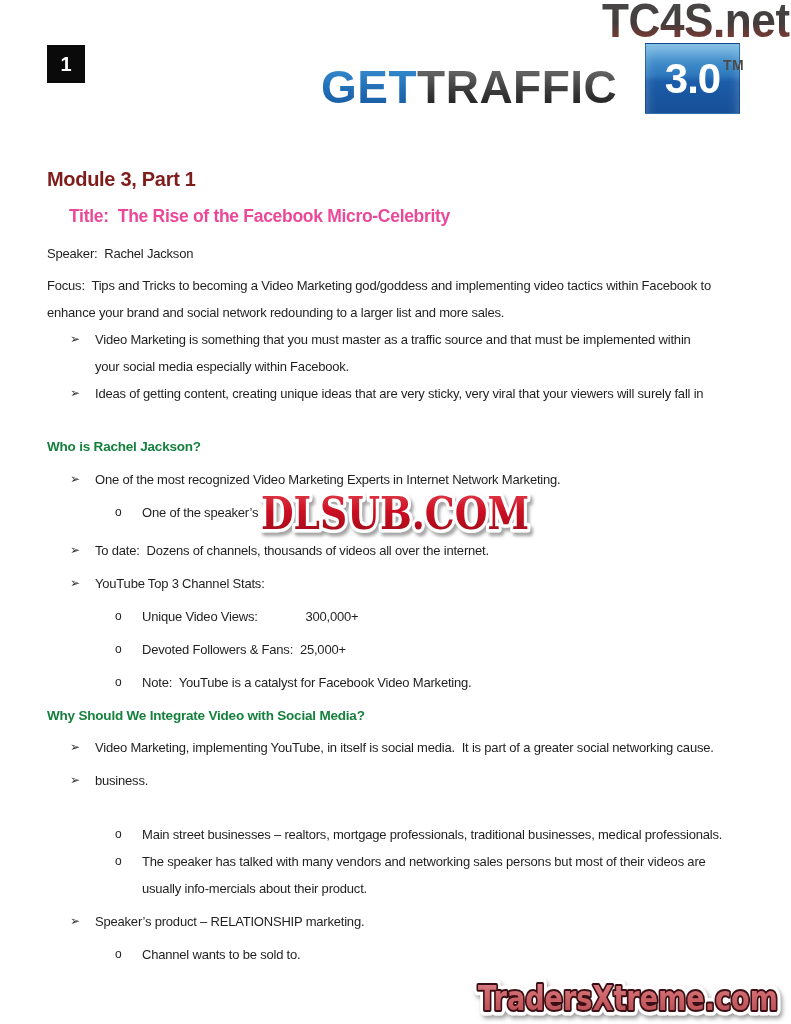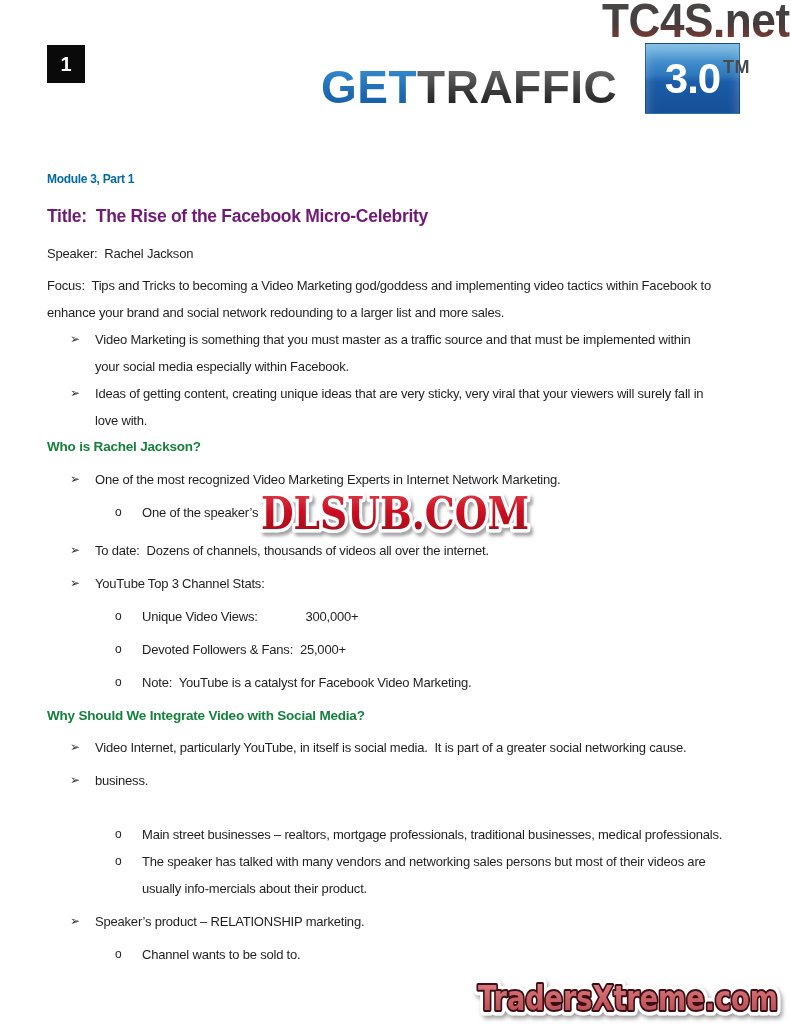--- a/index.html
+++ b/index.html
@@ -39,27 +39,27 @@
   }
   .gt-box {
     position:absolute; left:625px; top:43px; width:93px; height:69px;
     border-radius:0; border:1px solid rgba(20,70,130,0.55);
     background:linear-gradient(180deg,#5aa9dd 0%,#2e78bd 45%,#1b5ca8 55%,#164f97 100%);
     display:flex; align-items:center; justify-content:center;
     box-shadow:inset 0 10px 12px rgba(255,255,255,0.28);
     margin-left:20px;
   }
   .gt-box span { color:#ffffff; font-size:42px; font-weight:bold; letter-spacing:-1px; }
-  .gt-tm { position:absolute; left:723px; top:57px; font-size:18px; font-weight:bold; color:#4a4a4a; letter-spacing:0.5px; }
+  .gt-tm { position:absolute; left:723px; top:57px; font-size:14px; font-weight:bold; color:#4a4a4a; letter-spacing:0.5px; }
 
   
   .block { position:absolute; left:47px; color:#1f1f1f; font-size:13px; letter-spacing:-0.2px; }
   .ln { line-height:27px; height:27px; white-space:pre; }
-  .h-module { font-size:12px; font-weight:bold; color:#0369a1; letter-spacing:-0.3px; }
-  .h-title  { font-size:17.5px; font-weight:bold; color:#701a75; letter-spacing:-0.3px; }
+  .h-module { font-size:20px; font-weight:bold; color:#7f1d1d; letter-spacing:-0.3px; }
+  .h-title  { font-size:17.5px; font-weight:bold; color:#ec4899; letter-spacing:-0.3px;margin-left:22px; }
   .h-sec    { font-size:13.5px; font-weight:bold; color:#15803d; }
   .bullet { display:flex; }
   .bullet .mk { flex:0 0 auto; line-height:27px; white-space:pre; }
   .b1 .mk { margin-left:23px; width:25px; font-size:12px; color:#333; }
   .b2 .mk { margin-left:68px; width:27px; font-size:12px; color:#222; }
   .bullet .lines { flex:1 1 auto; }
 
   
   .wm-dlsub { position:absolute; left:245px; top:482px; }
   .wm-traders { position:absolute; left:460px; top:970px; }
@@ -99,21 +99,20 @@
     <span class="mk">➢</span>
     <span class="lines">
       <div class="ln">Video Marketing is something that you must master as a traffic source and that must be implemented within</div>
       <div class="ln">your social media especially within Facebook.</div>
     </span>
   </div>
   <div class="block bullet b1" style="top:380px;">
     <span class="mk">➢</span>
     <span class="lines">
       <div class="ln">Ideas of getting content, creating unique ideas that are very sticky, very viral that your viewers will surely fall in</div>
-      <div class="ln">love with.</div>
     </span>
   </div>
 
   <div class="block h-sec" style="top:433px;">
     <div class="ln">Who is Rachel Jackson?</div>
   </div>
   <div class="block bullet b1" style="top:466px;">
     <span class="mk">➢</span>
     <span class="lines">
       <div class="ln">One of the most recognized Video Marketing Experts in Internet Network Marketing.</div>
@@ -155,21 +154,21 @@
       <div class="ln">Note:  YouTube is a catalyst for Facebook Video Marketing.</div>
     </span>
   </div>
 
   <div class="block h-sec" style="top:702px;">
     <div class="ln">Why Should We Integrate Video with Social Media?</div>
   </div>
   <div class="block bullet b1" style="top:734px;">
     <span class="mk">➢</span>
     <span class="lines">
-      <div class="ln">Video Internet, particularly YouTube, in itself is social media.  It is part of a greater social networking cause.</div>
+      <div class="ln">Video Marketing, implementing YouTube, in itself is social media.  It is part of a greater social networking cause.</div>
     </span>
   </div>
   <div class="block bullet b1" style="top:767px;">
     <span class="mk">➢</span>
     <span class="lines">
       <div class="ln">business.</div>
     </span>
   </div>
   <div class="block bullet b2" style="top:821px;">
     <span class="mk">o</span>

